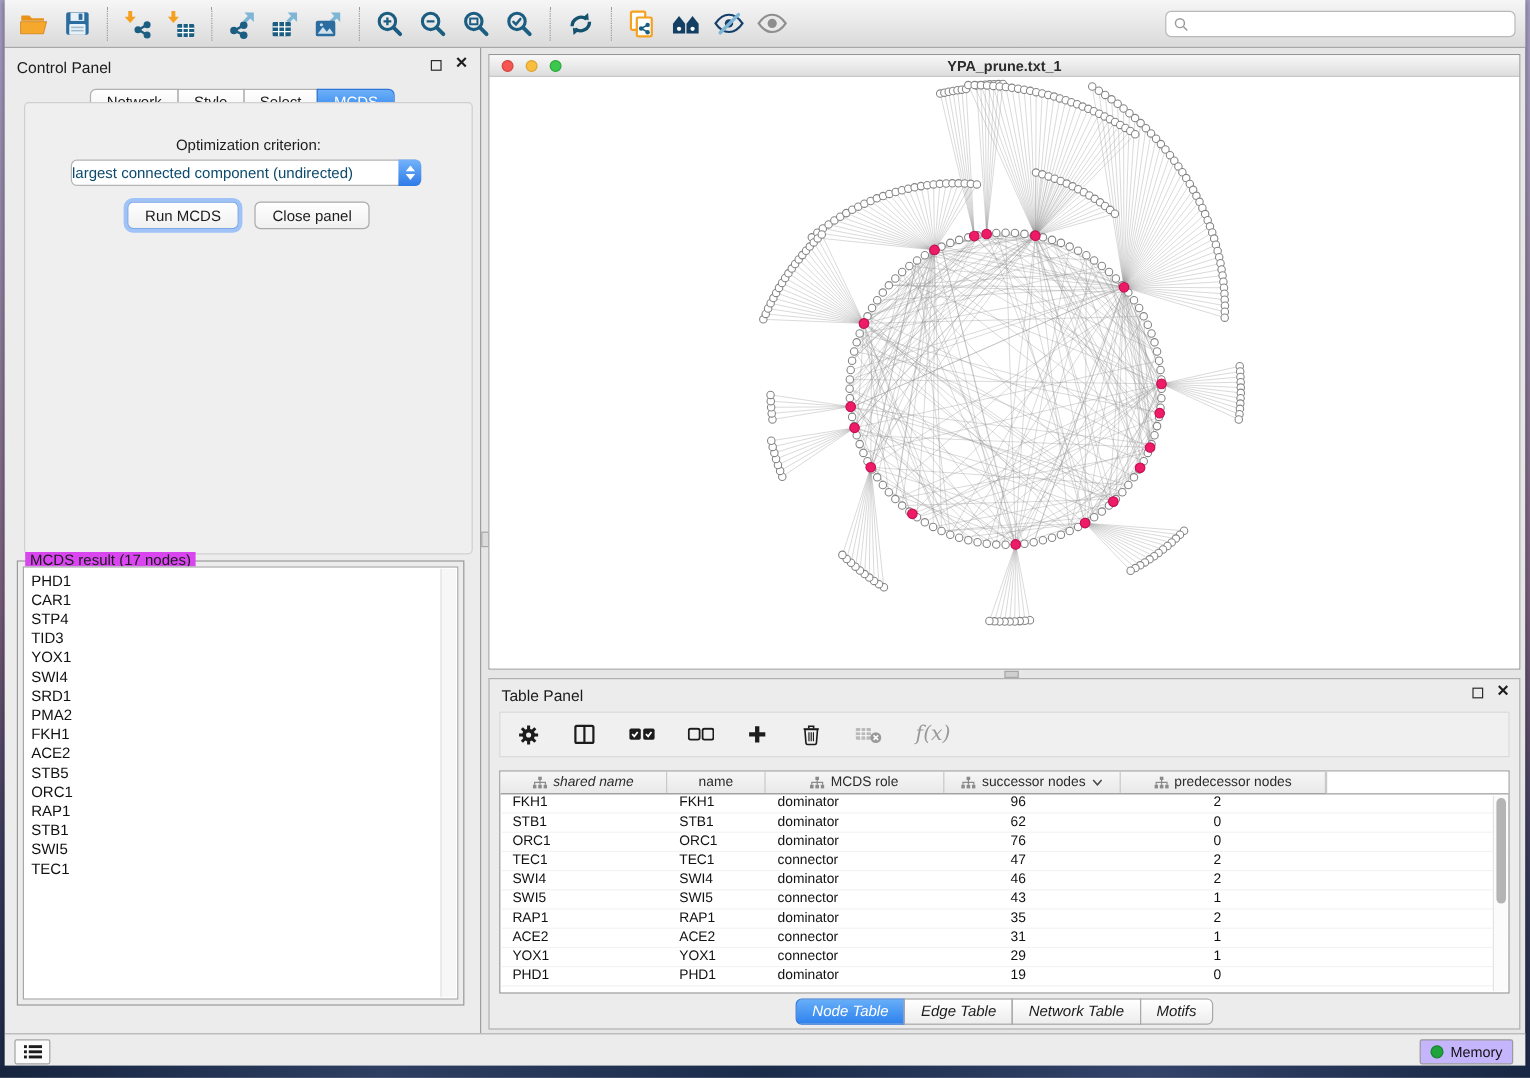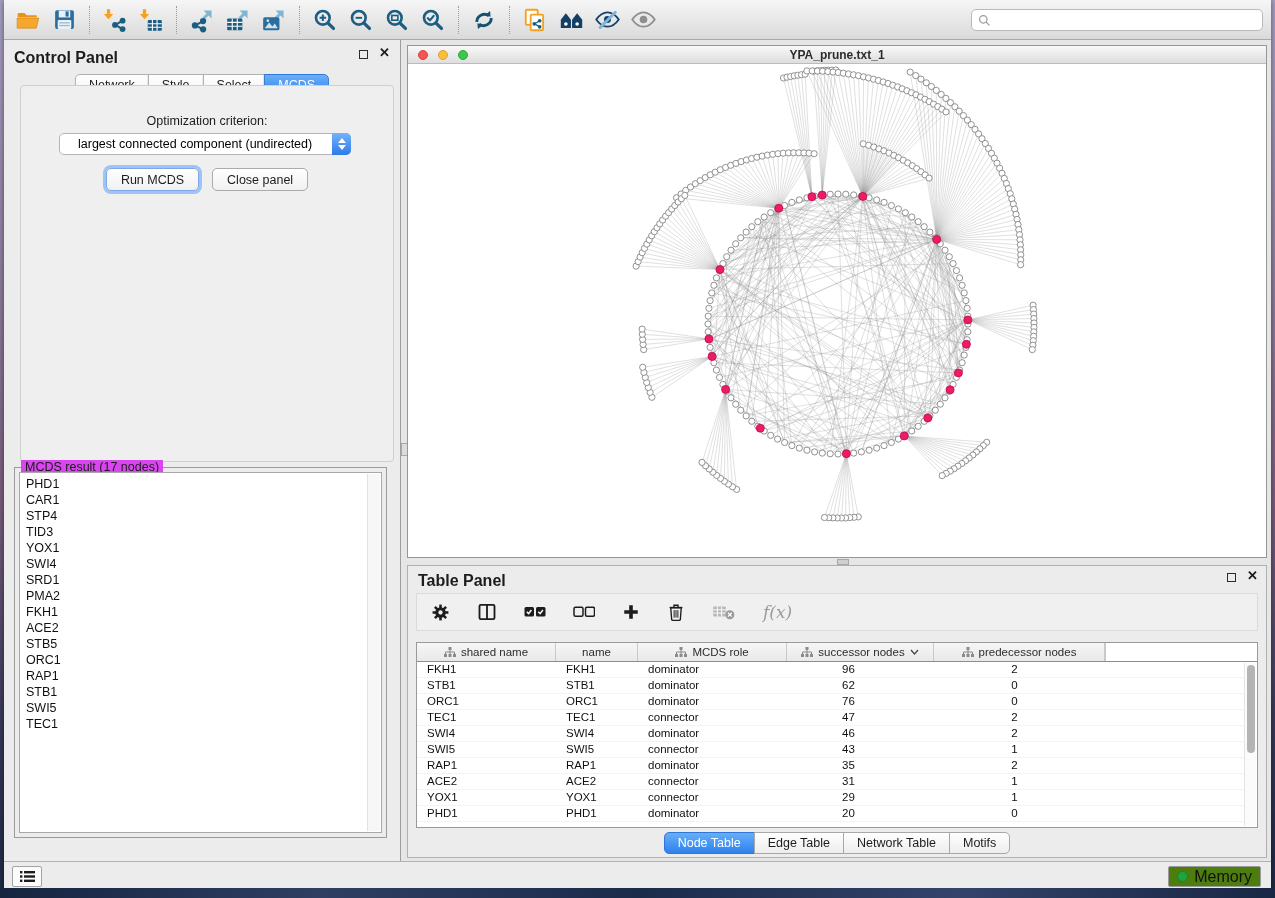--- a/index.html
+++ b/index.html
@@ -21,21 +21,21 @@
   .tsep { width:0; height:28px; border-left:1px dotted #9a9a9a; margin:0 7px; }
   .search-field { position:absolute; right:8px; top:9px; width:292px; height:22px;
     background:#fff; border:1px solid #b9b9b9; border-radius:5px;
     display:flex; align-items:center; padding:0 6px; }
   .search-field input { border:none; outline:none; flex:1; font-size:12px; margin-left:5px;
     font-family:"Liberation Sans",sans-serif; background:transparent; }
 
   
   .control-panel { position:absolute; left:0; top:40px; width:397px; bottom:29px;
     background:#ececec; border-right:1px solid #9e9e9e; }
-  .panel-header { position:absolute; left:10px; top:9px; font-size:16px; color:#1c1c1c;font-weight:bold; }
+  .panel-header { position:absolute; left:10px; top:9px; font-size:13px; color:#1c1c1c; }
   .ph-float { position:absolute; top:10px; width:9px; height:9px; border:1.5px solid #2c2c2c;
     background:transparent; cursor:pointer; }
   .ph-close { position:absolute; top:5px; font-size:13px; font-weight:bold; color:#1c1c1c; cursor:pointer; }
   .cp-float { right:32px; } .cp-close { right:10px; }
 
   .seg-tabs { position:absolute; top:34px; left:50%; transform:translateX(-50%);
     display:flex; }
   .seg-tab { height:21px; padding:0 13px; font-size:12.5px; color:#1c1c1c;
     background:linear-gradient(#ffffff,#f2f2f2); border:1px solid #b0b0b0; margin-left:-1px;
     display:flex; align-items:center; cursor:pointer; white-space:nowrap; }
@@ -43,21 +43,21 @@
   .seg-tab:last-child { border-radius:0 5px 5px 0; }
   .seg-tab.sel { background:linear-gradient(#6cb0f8,#2f82ee); color:#fff; border-color:#2f76d8; }
 
   .cp-box { position:absolute; left:6px; right:6px; top:45px; height:377px;
     background:#efefef; border:1px solid #cfcfcf; border-radius:4px;margin-left:10px; }
   .opt-label { position:absolute; top:28px; width:100%; text-align:center;
     font-size:12.5px; color:#1c1c1c; }
   .combo { position:absolute; top:47px; left:38px; right:42px; height:22px;
     background:#fff; border:1px solid #b5b5b5; border-radius:5px;
     display:flex; align-items:center; cursor:pointer; }
-  .combo-value { flex:1; font-size:12.5px; color:#000000; padding-left:18px; white-space:nowrap;
+  .combo-value { flex:1; font-size:12.5px; color:#0c4a6e; padding-left:0; white-space:nowrap;
     overflow:hidden; }
   .combo-step { width:19px; height:22px; margin:-1px -1px -1px 0; border-radius:0 5px 5px 0;
     background:linear-gradient(#74b3fa,#2e7be8); display:flex; flex-direction:column;
     align-items:center; justify-content:center; gap:2px; }
   .cp-buttons { position:absolute; top:82px; width:100%; display:flex; justify-content:center; gap:13px; }
   .btn { height:23px; padding:0 14px; font-size:12.5px; color:#1c1c1c;
     background:linear-gradient(#ffffff,#f0f0f0); border:1px solid #ababab; border-radius:5px;
     cursor:pointer; font-family:"Liberation Sans",sans-serif; }
   .btn.focus-ring { box-shadow:0 0 0 3px rgba(92,158,255,.55); border-color:#7aa8e8; }
 
@@ -111,34 +111,34 @@
   .td { font-size:11.5px; color:#111; line-height:15px; white-space:nowrap; overflow:hidden; }
   .td.l { padding-left:10px; } .td.r { text-align:center; }
   .tbl-sb { position:absolute; top:20px; bottom:1px; right:1px; width:12px;
     background:#fbfbfb; border-left:1px solid #e4e4e4; }
   .tbl-thumb { position:absolute; top:2px; left:2px; width:8px; height:88px;
     background:#b4b4b4; border-radius:4px; }
 
   .tp-tabs { position:absolute; left:0; right:0; bottom:3px; display:flex; justify-content:center; }
   .tp-tab { height:22px; padding:0 13px; font-size:12.5px; color:#1c1c1c;
     background:linear-gradient(#ffffff,#ededed); border:1px solid #a8a8a8; margin-left:-1px;
-    display:flex; align-items:center; cursor:pointer; }
+    display:flex; align-items:center; cursor:pointer;font-style:italic; }
   .tp-tab:first-child { border-radius:5px 0 0 5px; margin-left:0; }
   .tp-tab:last-child { border-radius:0 5px 5px 0; }
   .tp-tab.sel { background:linear-gradient(#66aef8,#2f82ee); color:#fff; border-color:#2f76d8; }
 
   
   .statusbar { position:absolute; left:0; right:0; bottom:0; height:29px;
     background:#ececec; border-top:1px solid #b2b2b2; }
   .list-btn { position:absolute; left:8px; top:4px; width:30px; height:21px;
     background:#fbfbfb; border:1px solid #a3a3a3; border-radius:2px;
     display:flex; align-items:center; justify-content:center; cursor:pointer; }
   .mem-btn { position:absolute; right:10px; top:4px; height:21px; padding:0 8px;
-    background:#4d7c0f; border:1px solid #9a9a9a; border-radius:2px;
-    display:flex; align-items:center; gap:6px; font-size:16px; color:#111; cursor:pointer; }
+    background:#c4b5fd; border:1px solid #9a9a9a; border-radius:2px;
+    display:flex; align-items:center; gap:6px; font-size:12px; color:#111; cursor:pointer; }
   .mem-dot { width:11px; height:11px; border-radius:50%; background:#1fa33c; border:1px solid #17842f; }
 </style>
 </head>
 <body>
 
 <div class="desktop">
 <div class="window">
 
   <div class="toolbar">
     <button class="tbtn">
@@ -1210,21 +1210,21 @@
               <path d="M17.4 10.9l4.2 4.2M21.6 10.9l-4.2 4.2" stroke="#fff" stroke-width="1.4"></path>
             </svg>
           </button>
       <button class="tpbtn">
             <span class="fx">f(x)</span>
           </button>
     </div>
 
     <div class="tbl">
       <div class="tbl-head" id="tbl-head">
-            <div class="th" style="width: 139px;">
+            <div class="th" style="width: 139px; font-style: italic;">
               <svg width="12" height="11" viewBox="0 0 12 11">
                 <g fill="#8a8a8a">
                   <rect x="4.5" y="0" width="3" height="3"></rect>
                   <rect x="0" y="7" width="3" height="3"></rect>
                   <rect x="4.5" y="7" width="3" height="3"></rect>
                   <rect x="9" y="7" width="3" height="3"></rect>
                 </g>
                 <path d="M6 3v2M1.5 7V5h9v2M6 5v2" stroke="#8a8a8a" fill="none" stroke-width="1"></path>
               </svg>
               <span>shared name</span>
@@ -1334,21 +1334,21 @@
               <div class="td l" style="width: 139px;">YOX1</div>
               <div class="td l" style="width: 82px;">YOX1</div>
               <div class="td l" style="width: 149px;">connector</div>
               <div class="td r" style="width: 147px; padding-right: 24px;">29</div>
               <div class="td r" style="width: 171px; padding-right: 10px;">1</div>
             </div>
             <div class="tr">
               <div class="td l" style="width: 139px;">PHD1</div>
               <div class="td l" style="width: 82px;">PHD1</div>
               <div class="td l" style="width: 149px;">dominator</div>
-              <div class="td r" style="width: 147px; padding-right: 24px;">20</div>
+              <div class="td r" style="width: 147px; padding-right: 24px;">19</div>
               <div class="td r" style="width: 171px; padding-right: 10px;">0</div>
             </div>
           </div>
       <div class="tbl-sb">
             <div class="tbl-thumb"></div>
           </div>
     </div>
 
     <div class="tp-tabs">
       <div class="tp-tab sel">Node Table</div>

